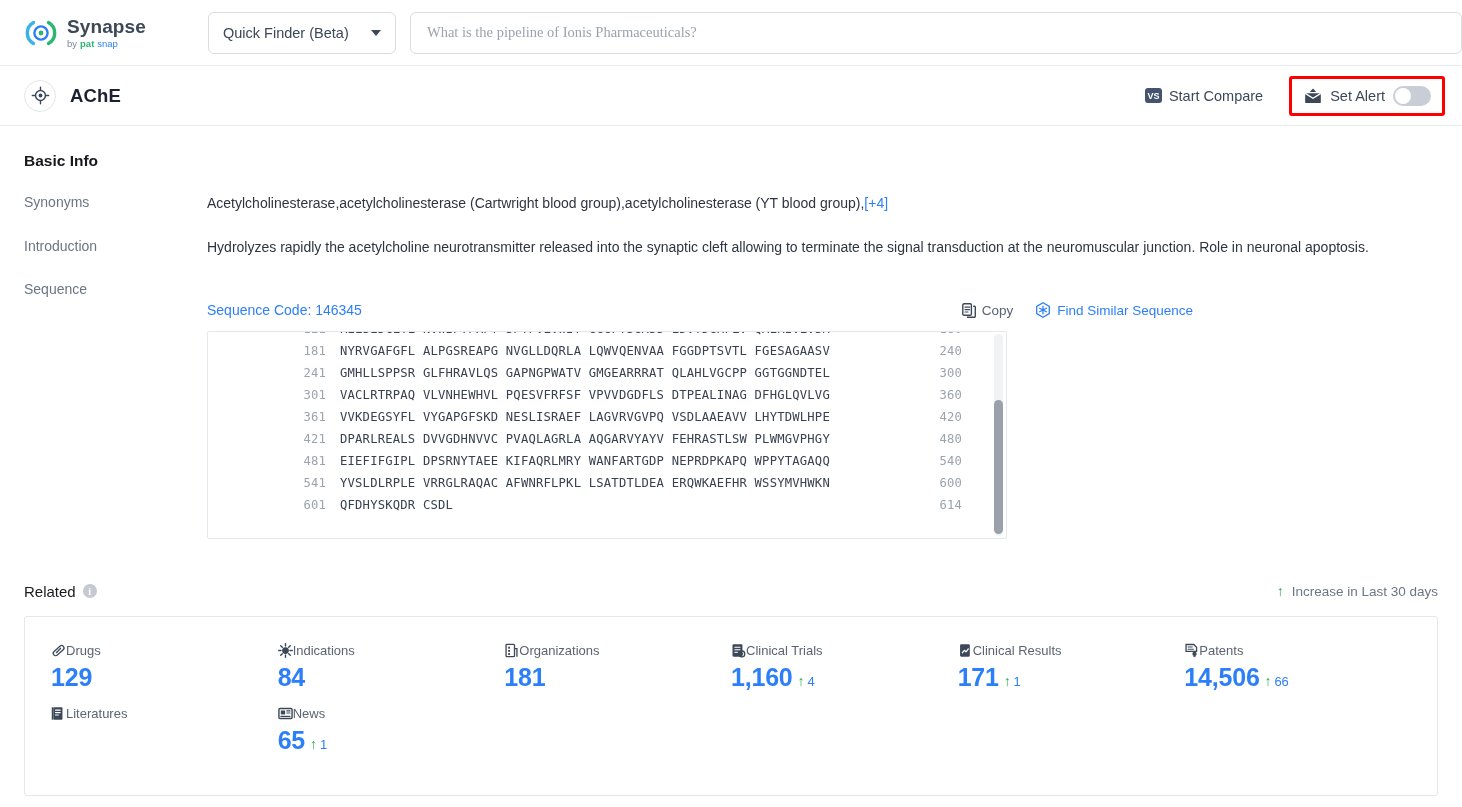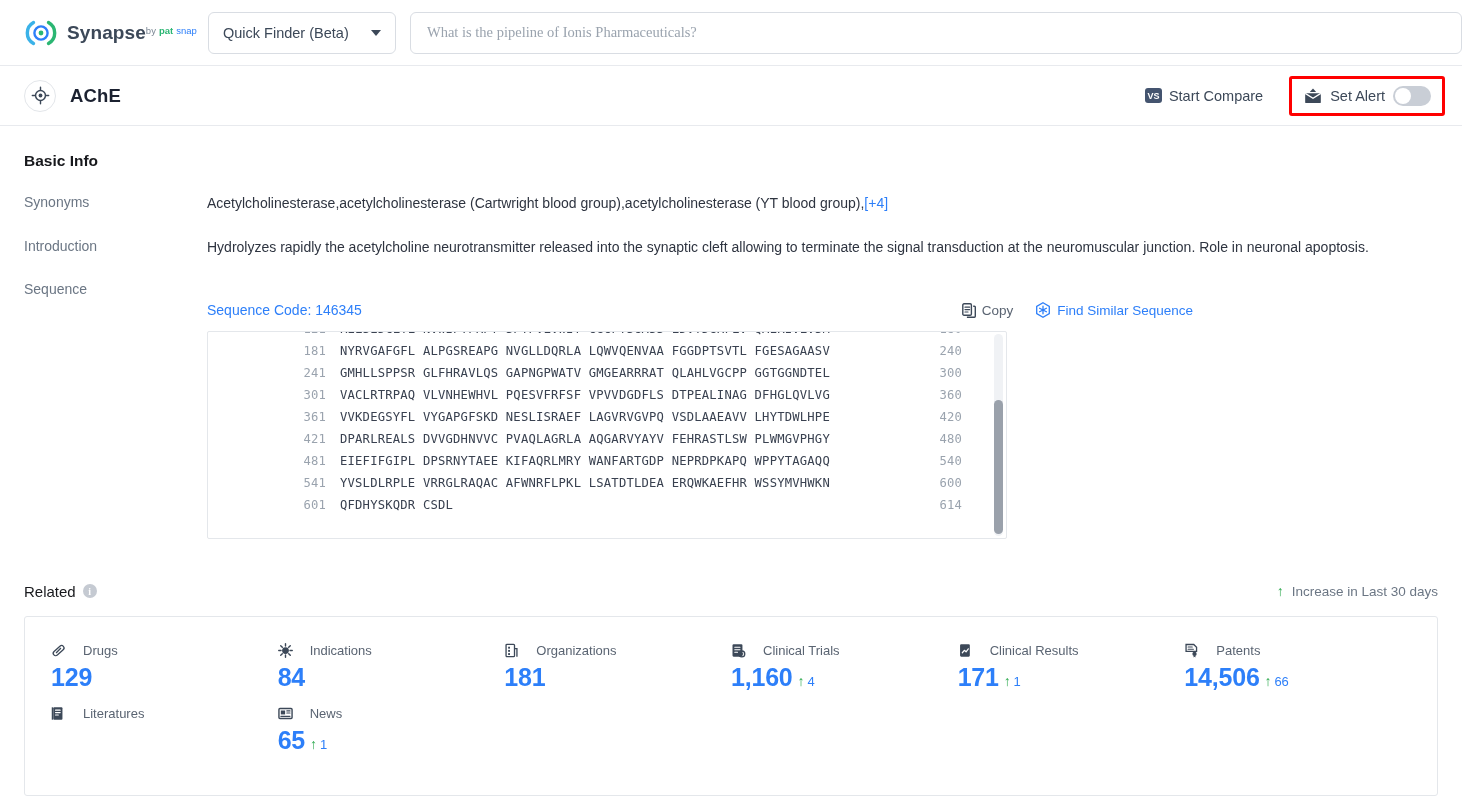--- a/index.html
+++ b/index.html
@@ -15,21 +15,21 @@
   .topbar {
     height: 66px;
     border-bottom: 1px solid #e8eaee;
     display: flex;
     align-items: center;
     padding: 0 0 0 24px;
     background: #fff;
   }
   .logo { display: flex; align-items: center; gap: 9px; width: 148px; flex: 0 0 auto; }
   .logo-mark { width: 34px; height: 34px; flex: 0 0 auto; }
-  .logo-text { display: flex; flex-direction: row; line-height: 1; }
+  .logo-text { display: flex; flex-direction: column; line-height: 1; }
   .logo-title { font-size: 19px; font-weight: 600; color: #3c4858; letter-spacing: .1px; }
   .logo-sub { font-size: 9.5px; margin-top: 3px; color: #7b8794; display: flex; gap: 3px; align-items: baseline; }
   .logo-sub .pat { color: #2bb673; font-weight: 700; }
   .logo-sub .snap { color: #2d7ff9; font-weight: 400; }
 
   .finder {
     margin-left: 36px;
     width: 188px; height: 42px;
     border: 1px solid #d9dde3; border-radius: 6px;
     display: flex; align-items: center; justify-content: space-between;
@@ -197,21 +197,21 @@
     padding: 26px 0 26px 0;
     height: 180px;
   }
   .stats-grid {
     display: grid;
     grid-template-columns: repeat(6, 1fr);
     row-gap: 14px;
     padding: 0 26px;
   }
   .stat-label {
-    display: flex; align-items: center; gap: 17px;
+    display: flex; align-items: center; gap: 0;
     font-size: 13px; color: #5a6472;
   }
   .stat-value {
     margin-top: 5px;
     display: flex; align-items: baseline; gap: 5px;
     font-size: 25px; font-weight: 700; color: #2d7ff9;
     letter-spacing: -.2px;
   }
   .stat-delta { display: flex; align-items: baseline; gap: 3px; }
   .stat-delta .arr { color: #2eaa4f; font-size: 14px; font-weight: 700; }

